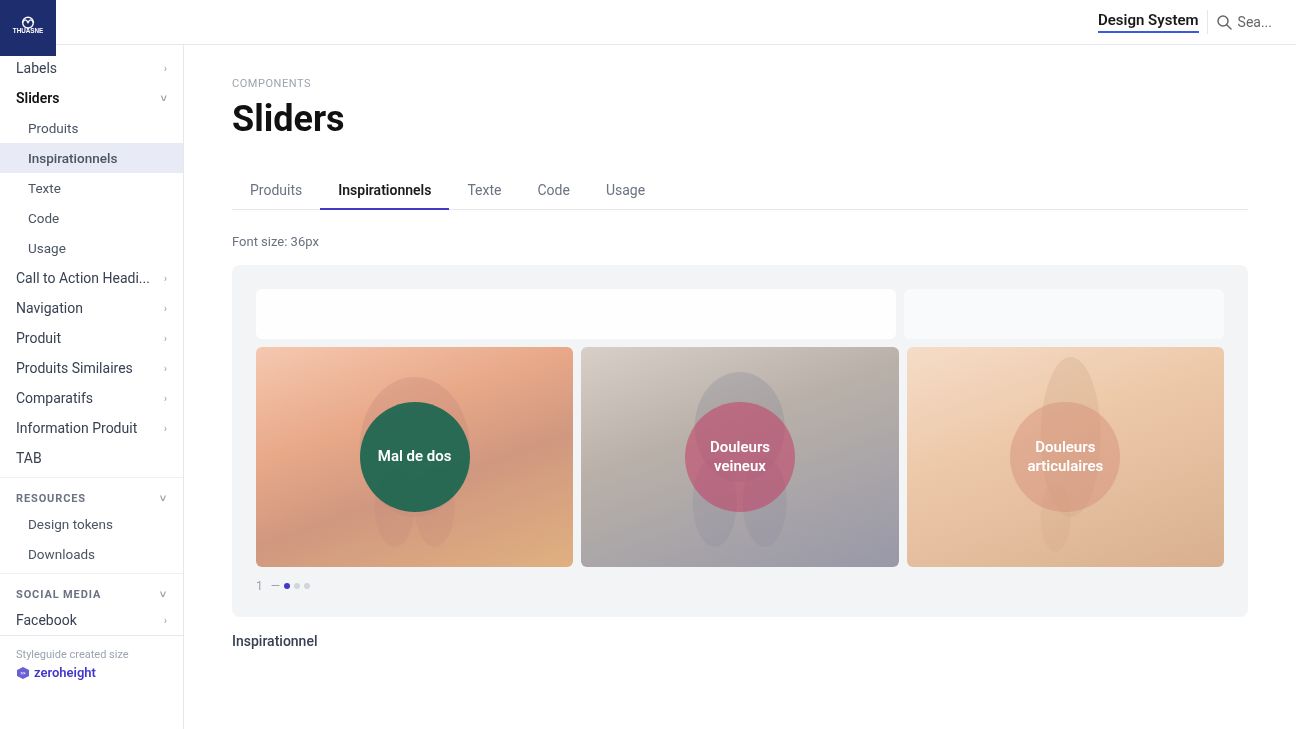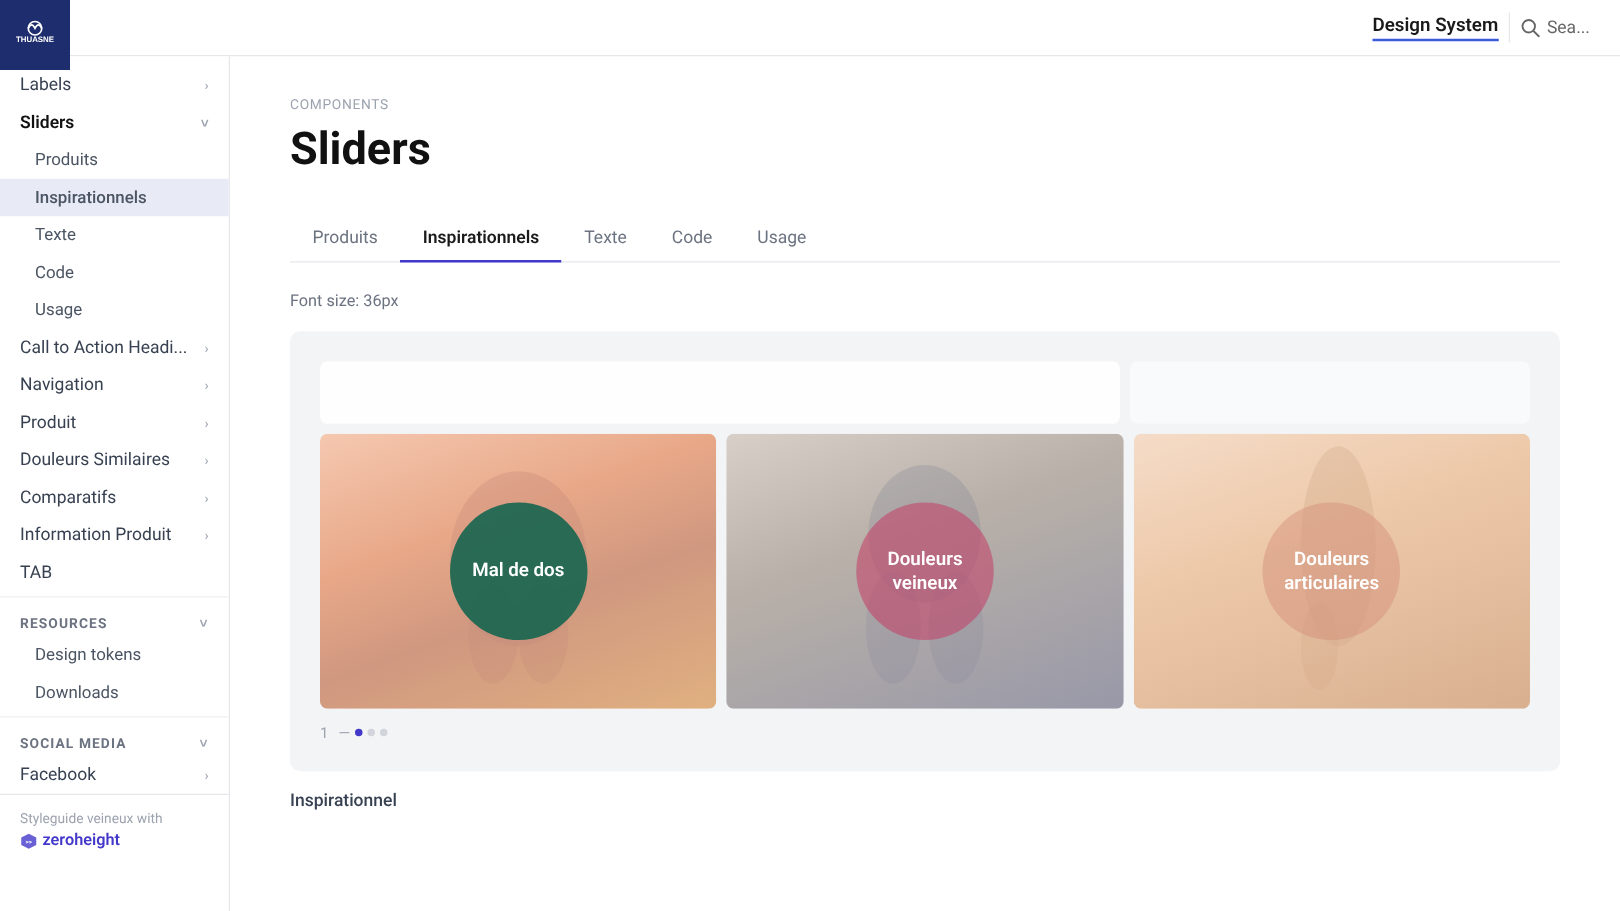--- a/index.html
+++ b/index.html
@@ -163,21 +163,21 @@
     </div>
     <div class="sidebar-item">
       <span>Navigation</span>
       <span class="chevron">›</span>
     </div>
     <div class="sidebar-item">
       <span>Produit</span>
       <span class="chevron">›</span>
     </div>
     <div class="sidebar-item">
-      <span>Douleurs Similaires</span>
+      <span>Produits Similaires</span>
       <span class="chevron">›</span>
     </div>
     <div class="sidebar-item">
       <span>Comparatifs</span>
       <span class="chevron">›</span>
     </div>
     <div class="sidebar-item">
       <span>Information Produit</span>
       <span class="chevron">›</span>
     </div>
@@ -203,21 +203,21 @@
     <div class="section-label">
       <span>SOCIAL MEDIA</span>
       <span class="chevron">˅</span>
     </div>
     <div class="sidebar-item">
       <span>Facebook</span>
       <span class="chevron">›</span>
     </div>
 
     <div class="sidebar-footer">
-      <div class="tagline">Styleguide veineux with</div>
+      <div class="tagline">Styleguide created size</div>
       <div class="brand">
         <svg width="14" height="14" viewBox="0 0 14 14">
           <polygon points="7,1 13,4 13,10 7,13 1,10 1,4" fill="#4338ca" opacity="0.8"></polygon>
           <text x="7" y="9" text-anchor="middle" fill="white" font-size="5" font-weight="bold">&gt;&gt;</text>
         </svg>
         <span>zeroheight</span>
       </div>
     </div>
   </div>
 

